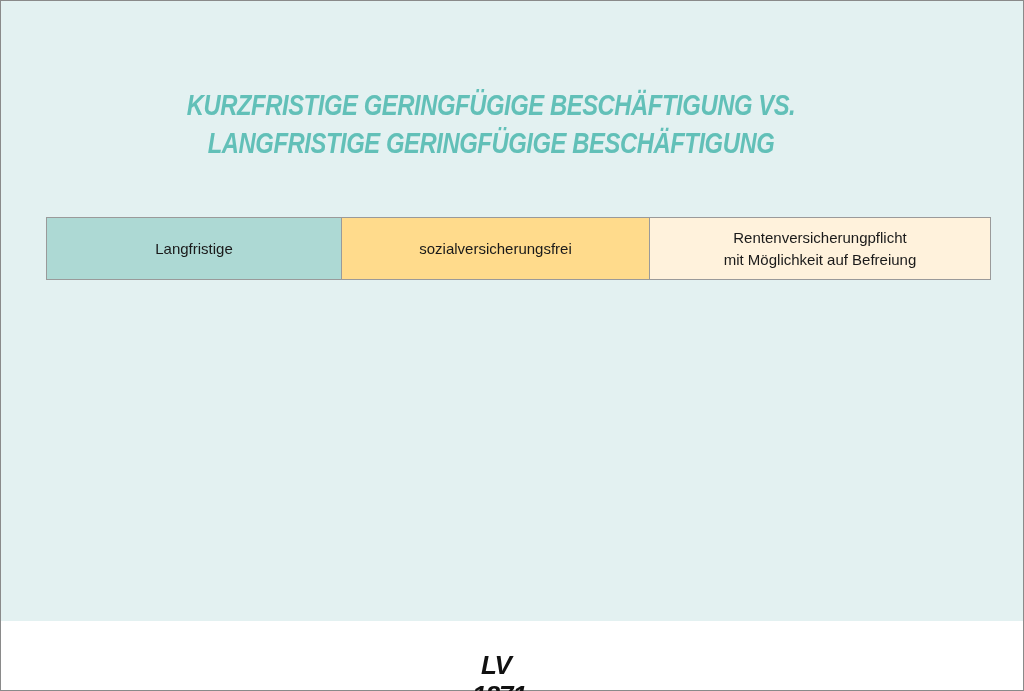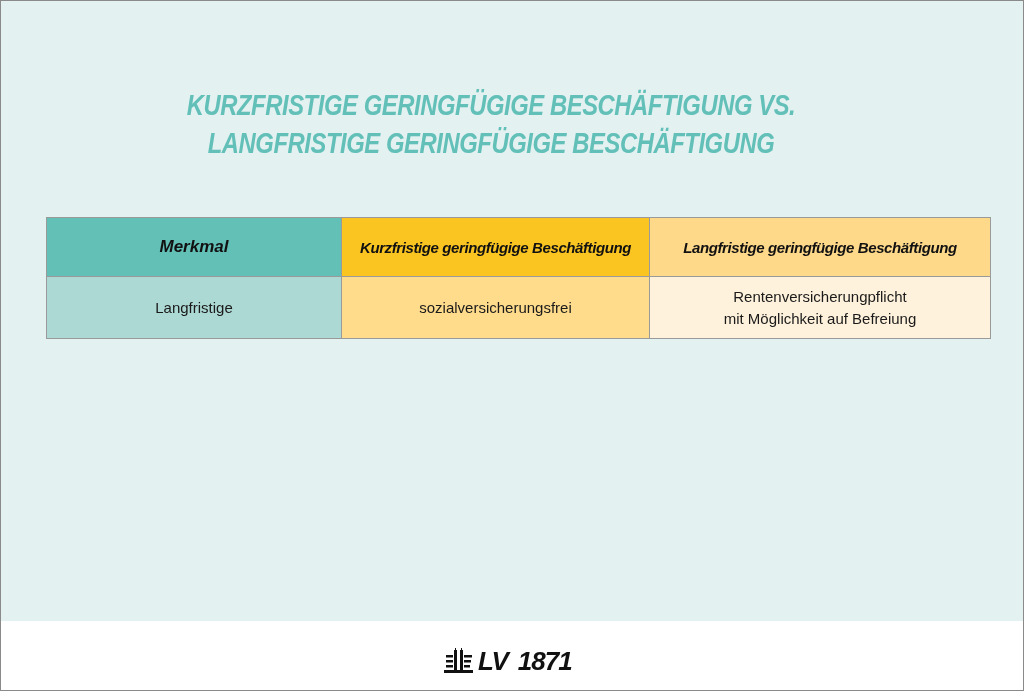--- a/index.html
+++ b/index.html
@@ -17,21 +17,21 @@
     font-size: 15px; color: #1a1a1a; font-weight: 400; }
   th { font-weight: 700; font-style: italic; color: #111; }
   th.c0 { background: #63c0b7; font-size: 17px; }
   th.c1 { background: #fbc521; font-size: 15px; letter-spacing: -0.4px; }
   th.c2 { background: #ffd98a; font-size: 15px; letter-spacing: -0.4px; }
   td.c0 { background: #add9d4; }
   td.c1 { background: #ffdb8c; }
   td.c2 { background: #fff2dc; line-height: 22px; }
   .col0 { width: 295px; } .col1 { width: 308px; } .col2 { width: 341px; }
   tr.head { height: 59px; }
-  .logo { position: absolute; left: 444px; top: 648px; height: 26px; display: flex; align-items: center; gap: 4px; }
+  .logo { position: absolute; left: 466px; top: 648px; height: 26px; display: flex; align-items: center; gap: 4px; flex-direction: column; }
   .logo-text { font-family: "Liberation Sans", sans-serif; font-size: 26px; color: #111; font-style: italic; line-height: 26px; }
   .logo-lv { font-weight: 700; letter-spacing: -1px; }
   .logo-yr { font-weight: 700; letter-spacing: -1px; margin-left: 6px; text-align: center; }
 </style>
 </head>
 <body>
 
 <div class="frame"></div>
 <div class="panel"></div>
 
@@ -40,25 +40,20 @@
   <div>Langfristige geringfügige Beschäftigung</div>
 </div>
 
 <table>
   <colgroup>
       <col class="col0">
       <col class="col1">
       <col class="col2">
     </colgroup>
   <tbody>
-      <tr class="head">
-    <th class="c0">Merkmal</th>
-    <th class="c1">Kurzfristige geringfügige Beschäftigung</th>
-    <th class="c2">Langfristige geringfügige Beschäftigung</th>
-  </tr>
   <tr style="height:62px">
     <td class="c0">Langfristige</td>
     <td class="c1">sozialversicherungsfrei</td>
     <td class="c2">
       <div>Rentenversicherungpflicht</div>
       <div>mit Möglichkeit auf Befreiung</div>
     </td>
   </tr>
 </tbody>
   </table>

